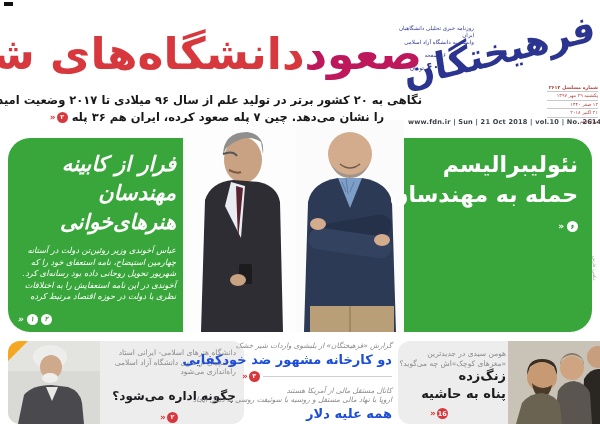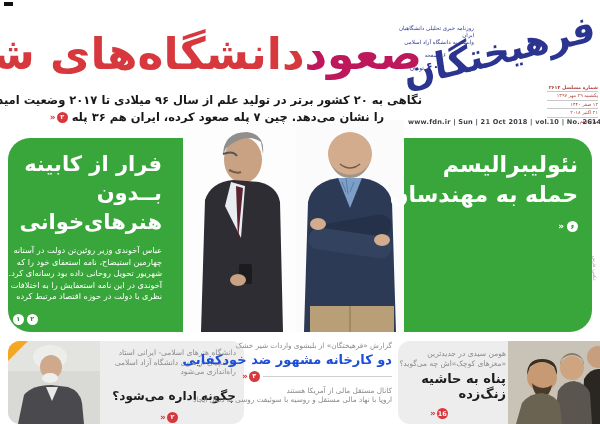--- a/index.html
+++ b/index.html
@@ -39,21 +39,21 @@
         font-weight:bold;display:inline-flex;align-items:center;justify-content:center;margin-left:2px;}
   .gb-g{color:#fff;font-size:9px;font-weight:bold;line-height:11px;}
   
   .green-block{position:absolute;top:138px;height:194px;background:#38a63a;border-radius:22px;z-index:1;}
   #green-left{left:8px;width:288px;}
   #green-right{left:299px;width:293px;}
   .photo-panel{position:absolute;top:120px;height:212px;background:#fdfdfd;z-index:2;}
   #photo-akhoundi{left:183px;width:118px;}
   #photo-bald{left:296px;width:108px;}
   .g-text{position:absolute;z-index:3;direction:rtl;text-align:right;color:#fff;}
-  #gl-text{left:4px;top:150px;width:158px;}
+  #gl-text{left:18px;top:150px;width:158px;font-style:italic;}
   #gr-text{left:408px;top:150px;width:170px;}
   .g-head{font-size:21px;line-height:29px;font-weight:bold;white-space:nowrap;}
   #gr-text .g-head{font-size:22px;line-height:30px;}
   .g-body{margin-top:8px;font-size:8.2px;line-height:11.5px;}
   .g-badges{margin-top:6px;}
   #gl-text .g-badges{text-align:left;}
   #gr-text .g-badges{text-align:right;padding-left:10px;}
   .photo-credit{position:absolute;left:592px;top:256px;font-size:4.5px;color:#9a9a9a;
                 writing-mode:vertical-rl;z-index:4;}
   
@@ -70,21 +70,21 @@
   .box-text{position:absolute;z-index:2;direction:rtl;text-align:right;}
   #farshchian-text{right:8px;top:7px;width:134px;}
   #cinema-text{right:114px;top:8px;width:76px;}
   .kicker{font-size:7.5px;line-height:9.5px;color:#8b8b8b;}
   .kicker.nw div{white-space:nowrap;}
   .box-head{margin-top:3px;font-size:12px;line-height:15px;font-weight:bold;color:#1d1d1f;white-space:nowrap;}
   .badge-center{margin-top:3px;text-align:center;}
   .badge-left{margin-top:2px;text-align:left;}
   
   #col-mid{position:absolute;left:242px;top:341px;width:150px;height:83px;direction:rtl;text-align:right;z-index:2;}
-  #col-mid .kicker{white-space:nowrap;font-size:7.3px;}
+  #col-mid .kicker{white-space:nowrap;font-size:7.3px;font-style:italic;}
   .mid-head{font-size:13px;line-height:16px;font-weight:bold;color:#1d4ed8;white-space:nowrap;margin-top:1px;}
   .rulerow{display:flex;direction:ltr;align-items:center;gap:3px;margin:3px 0 4px 0;}
   .rulerow .line{flex:1;height:1px;background:#cfcfcf;}
 </style>
 </head>
 <body>
 
 <div id="canvas">
 
   <div class="corner-mark"></div>
@@ -157,21 +157,21 @@
       <rect x="12" y="112" width="84" height="22" rx="11" fill="#32425f" transform="rotate(8 54 123)"></rect>
       <ellipse cx="22" cy="104" rx="8" ry="6" fill="#d3ab8d"></ellipse>
       <ellipse cx="86" cy="120" rx="8" ry="6" fill="#d3ab8d"></ellipse>
       <rect x="14" y="186" width="84" height="26" fill="#b89f77"></rect>
       <line x1="54" y1="186" x2="54" y2="212" stroke="#a08a62" stroke-width="2"></line>
     </svg>
   </div>
 
   <div id="gl-text" class="g-text">
     <div class="g-head">فرار از کابینه</div>
-    <div class="g-head">بــدون</div>
+    <div class="g-head">مهندسان</div>
     <div class="g-head">هنرهای‌خوانی</div>
     <div class="g-body">عباس آخوندی وزیر روئین‌تن دولت در آستانه چهارمین استیضاح، نامه استعفای خود را که شهریور تحویل روحانی داده بود رسانه‌ای کرد. آخوندی در این نامه استعفایش را به اختلافات نظری با دولت در حوزه اقتصاد مرتبط کرده</div>
     <div class="g-badges">
       <span class="gb">
           <span class="gb-c">۲</span>
           <span class="gb-c">۱</span>
           <span class="gb-g">«</span>
         </span>
     </div>
   </div>
@@ -221,20 +221,21 @@
       <span class="rb">
           <span class="rb-c">۳</span>
           <span class="rb-g">«</span>
         </span>
       <span class="line"></span>
     </div>
     <div class="kicker nw">
       <div>کانال مستقل مالی از آمریکا هستند</div>
       <div>اروپا با نهاد مالی مستقل و روسیه با سوئیفت روسی به دنبال ایجاد</div>
     </div>
+    <div class="mid-head">همه علیه دلار</div>
 
   </div>
 
   <div id="box-cinema" class="gray-box">
     <div id="cinema-photo" class="box-photo">
       <svg width="112" height="83" viewBox="0 0 112 83">
         <rect x="0" y="0" width="112" height="83" fill="#c9c2b6"></rect>
         <circle cx="90" cy="16" r="11" fill="#c79f7f"></circle>
         <path d="M74,83 L76,38 Q82,28 90,28 Q100,28 104,38 L106,83 Z" fill="#2a2723"></path>
         <circle cx="64" cy="27" r="12" fill="#cfa480"></circle>
@@ -245,22 +246,22 @@
         <path d="M24,42 a15,15 0 0 0 20,2 q-2,12 -10,12 q-8,0 -10,-14 Z" fill="#4a3a2a"></path>
         <path d="M8,83 L14,62 Q22,52 34,52 Q48,54 52,64 L54,83 Z" fill="#6b6352"></path>
       </svg>
     </div>
     <div class="fold-tr"></div>
     <div id="cinema-text" class="box-text">
       <div class="kicker nw">
         <div>هومن سیدی در جدیدترین</div>
         <div>«مغزهای کوچک»اش چه می‌گوید؟</div>
       </div>
+      <div class="box-head" style="font-size:13px;margin-top:0;">زنگ‌زده</div>
       <div class="box-head" style="font-size:13px;">پناه به حاشیه</div>
-      <div class="box-head" style="font-size:13px;margin-top:0;">زنگ‌زده</div>
       <div class="badge-left">
         <span class="rb">
             <span class="rb-c">16</span>
             <span class="rb-g">«</span>
           </span>
       </div>
     </div>
   </div>
 
 </div>

